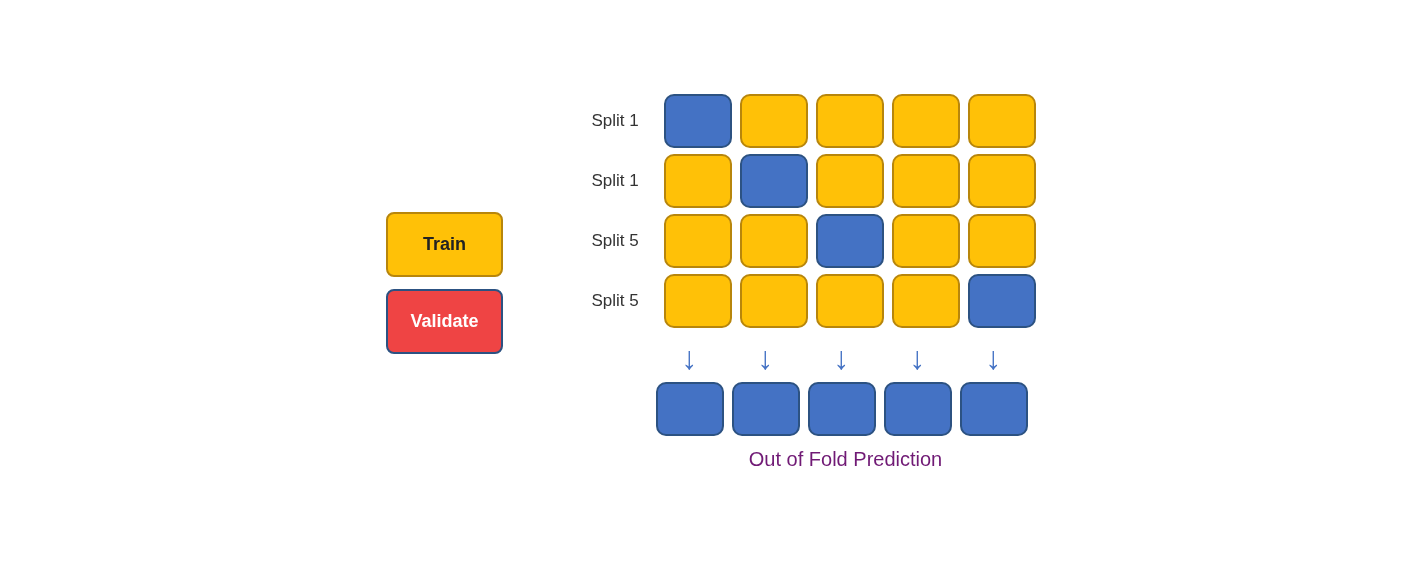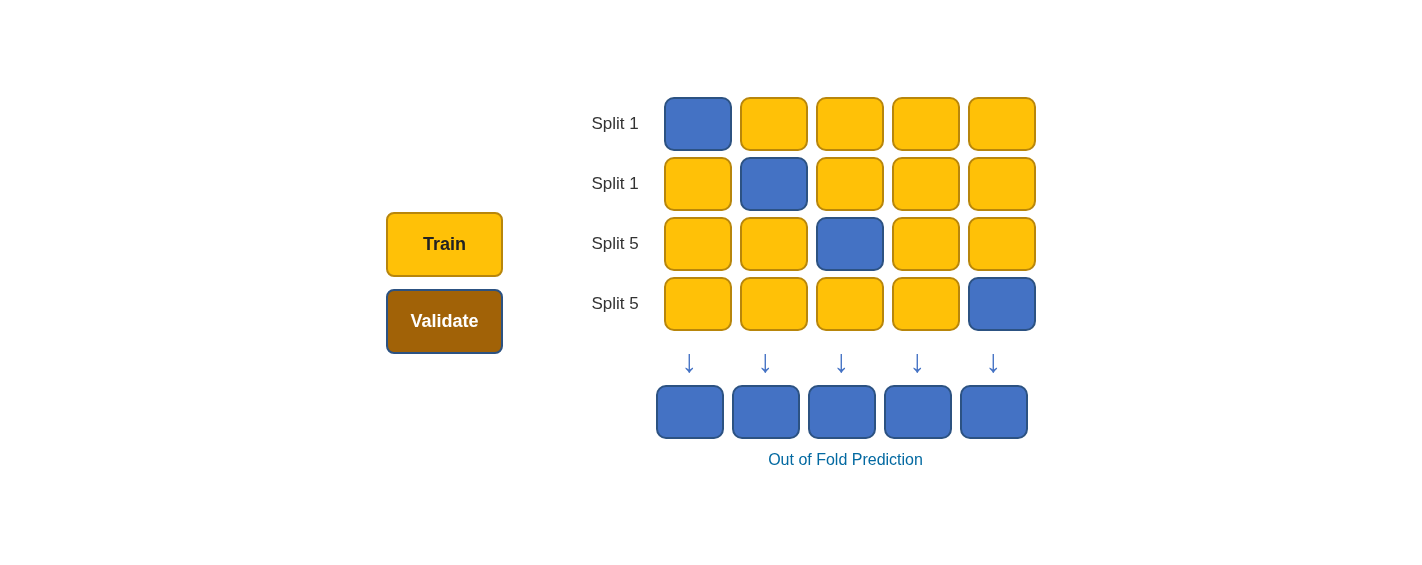--- a/index.html
+++ b/index.html
@@ -33,21 +33,21 @@
       text-align: center;
       min-width: 100px;
       border: 2px solid #404040;
     }
     .legend-train {
       background: #FFC107;
       color: #222;
       border-color: #b8860b;
     }
     .legend-validate {
-      background: #a16207;
+      background: #ef4444;
       color: #fff;
       border-color: #2c5282;
     }
     .diagram {
       display: flex;
       flex-direction: column;
       gap: 0px;
     }
     .splits-section {
       display: flex;
@@ -102,22 +102,22 @@
       line-height: 1;
     }
     .prediction-row {
       display: flex;
       align-items: center;
       gap: 8px;
       margin-left: 73px;
     }
     .prediction-label {
       text-align: center;
-      font-size: 16px;
-      color: #0369a1;
+      font-size: 20px;
+      color: #701a75;
       margin-top: 12px;
       margin-left: 73px;
     }
   </style>
 </head>
 <body>
 
 <div class="container">
 
   <div class="legend">

